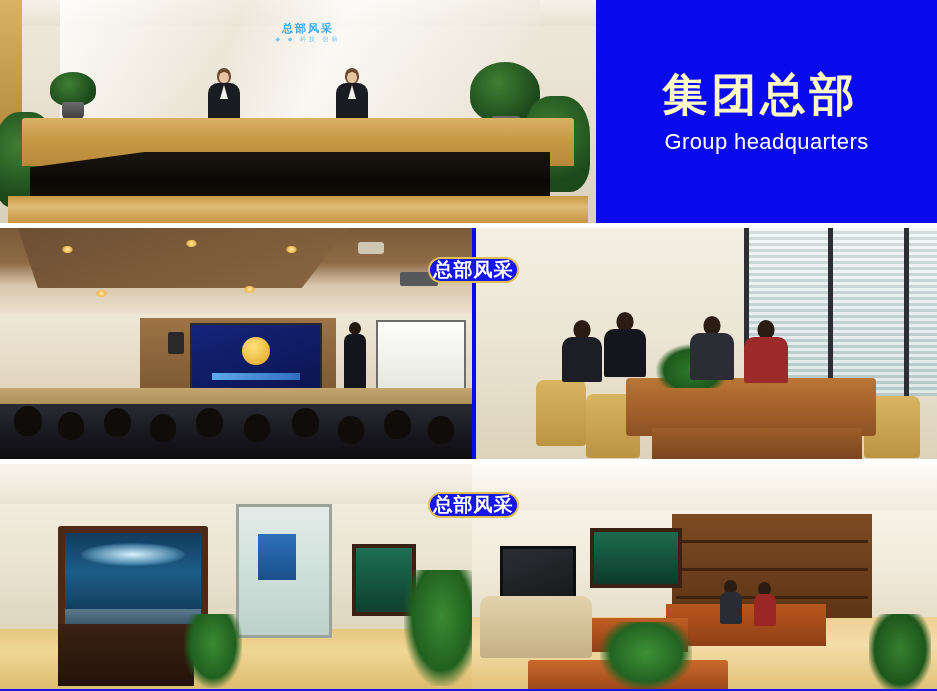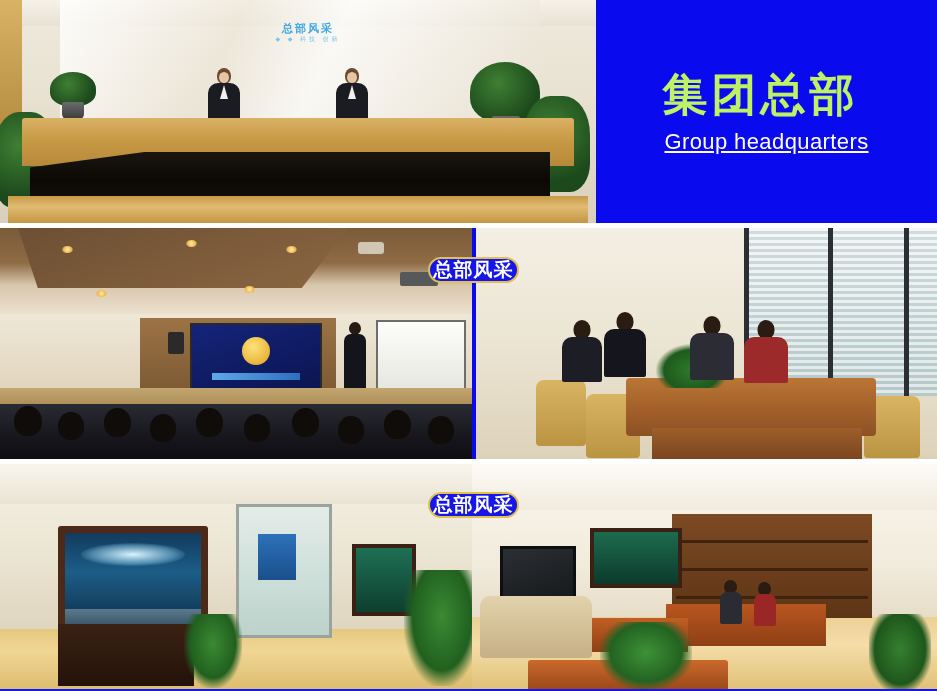--- a/index.html
+++ b/index.html
@@ -111,25 +111,25 @@
   }
 
   
   #hq-panel {
     position:absolute; left:596px; top:0; width:341px; height:223px;
     background:#0a0aee;
     display:flex; flex-direction:column;
     align-items:center; justify-content:center;
   }
   #hq-panel .hq-cn {
-    color:#bef264; font-size:45px; font-weight:bold;
+    color:#fef9c3; font-size:45px; font-weight:bold;
     letter-spacing:4px; line-height:52px; margin:0 12px 8px 0;
   }
   #hq-panel .hq-en {
-    color:#ffffff; font-size:22px; letter-spacing:.4px; line-height:26px;text-decoration:underline;
+    color:#ffffff; font-size:22px; letter-spacing:.4px; line-height:26px;
   }
 
   
   #row2-left  { left:0;   top:228px; width:472px; height:231px; }
   #row2-right { left:476px; top:228px; width:461px; height:231px; }
   #row2-divider {
     position:absolute; left:472px; top:228px; width:4px; height:231px;
     background:#0a0aee;
   }
 

